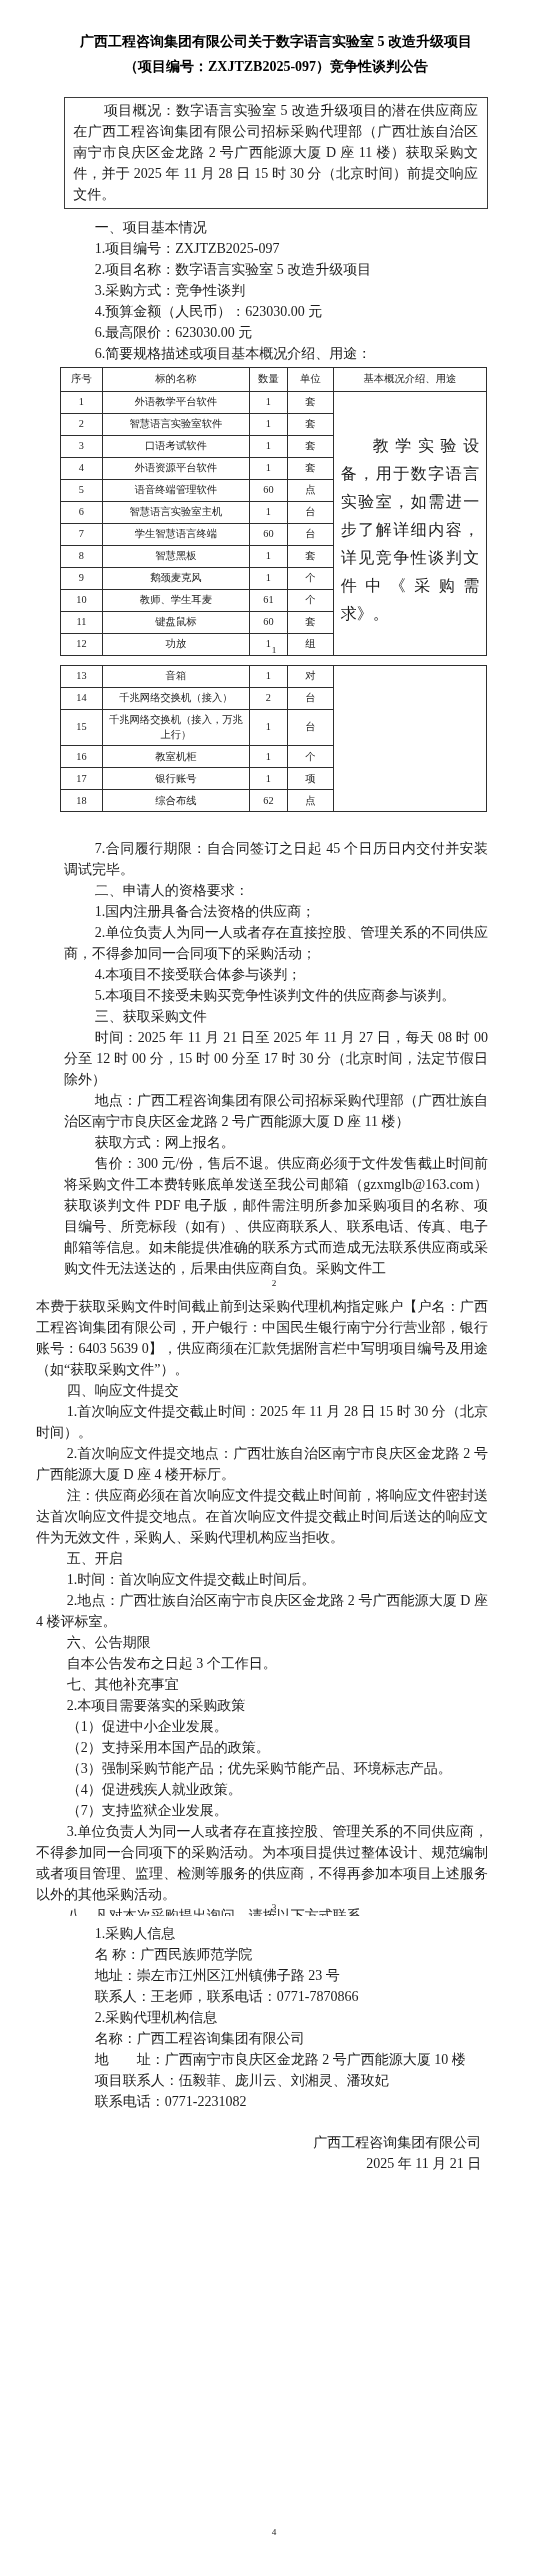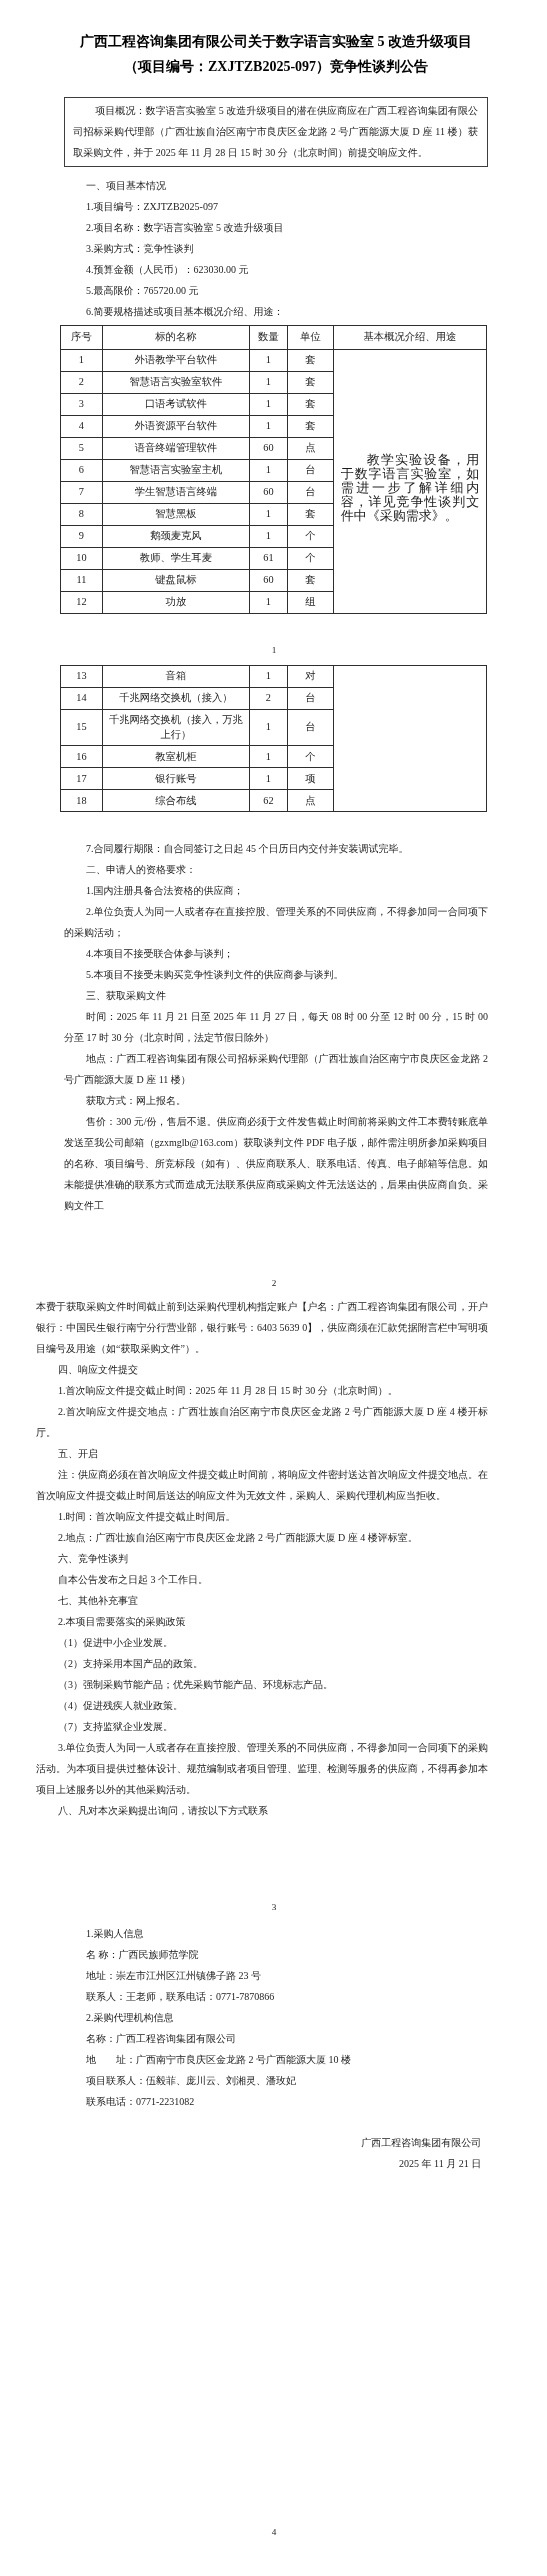--- a/index.html
+++ b/index.html
@@ -8,33 +8,33 @@
   .page{position:relative;box-sizing:border-box;padding:0 60px 0 64px;overflow:hidden;background:#fff;}
   .page1{height:659px;}
   .page2{height:633px;}
   .page3{height:624px;padding-left:36px;}
   .page4{height:660px;}
 
   .title{margin:0;padding-top:29px;text-align:center;font-size:14px;line-height:25px;font-weight:bold;color:#000;}
   .title .tl{display:block;}
 
   .overview-box{margin-top:18px;border:1px solid #3d3d3d;padding:2.1px 9px 2.7px 8.2px;}
-  .p{margin:0;font-size:10px;line-height:21px;text-align:justify;text-indent:2.2em;color:#1c1c1c;}
+  .p{margin:0;font-size:14px;line-height:21px;text-align:justify;text-indent:2.2em;color:#1c1c1c;}
   .p.noind{text-indent:0;}
   .mt12{margin-top:8.2px;}
   .mt14{margin-top:26px;}
   .mt6{margin-top:4.1px;}
 
   table.goods{border-collapse:collapse;table-layout:fixed;width:427px;margin-left:-4.1px;margin-top:2.7px;}
   .goods th,.goods td{border:0.7px solid #2e2e2e;text-align:center;vertical-align:middle;
     font-size:10.3px;line-height:15.7px;padding:2.1px 3.4px;font-weight:normal;color:#1c1c1c;box-sizing:border-box;}
   .goods thead th{height:24px;}
   .goods td{height:22px;}
   .col0{width:42px;}.col1{width:147px;}.col2{width:38px;}.col3{width:46px;}.col4{width:153px;}
-  .goods .note{text-align:justify;text-indent:2em;line-height:14px;font-size:13px;padding:0 3.4px;margin-top:13px;}
+  .goods .note{text-align:justify;text-indent:2em;line-height:28px;font-size:16px;padding:0 3.4px;margin-top:13px;}
 
   .pagenum{position:absolute;left:0;right:0;bottom:3.4px;text-align:center;font-size:9.2px;line-height:11px;color:#222;}
   .page4 .pagenum{bottom:38px;}
 
   .signature{margin-top:20.5px;text-align:right;padding-right:6.8px;}
   .signature .p{text-align:right;text-indent:0;}
 </style>
 </head>
 <body>
 
@@ -48,21 +48,21 @@
 
     <div class="overview-box">
       <p class="p">项目概况：数字语言实验室 5 改造升级项目的潜在供应商应在广西工程咨询集团有限公司招标采购代理部（广西壮族自治区南宁市良庆区金龙路 2 号广西能源大厦 D 座 11 楼）获取采购文件，并于 2025 年 11 月 28 日 15 时 30 分（北京时间）前提交响应文件。</p>
     </div>
 
     <p class="p mt12">一、项目基本情况</p>
     <p class="p">1.项目编号：ZXJTZB2025-097</p>
     <p class="p">2.项目名称：数字语言实验室 5 改造升级项目</p>
     <p class="p">3.采购方式：竞争性谈判</p>
     <p class="p">4.预算金额（人民币）：623030.00 元</p>
-    <p class="p">5.最高限价：765720.00 元</p>
+    <p class="p">6.最高限价：623030.00 元</p>
     <p class="p">6.简要规格描述或项目基本概况介绍、用途：</p>
 
     <table class="goods">
       <colgroup>
           <col class="col0">
           <col class="col1">
           <col class="col2">
           <col class="col3">
           <col class="col4">
         </colgroup>
@@ -223,27 +223,27 @@
 
     <div class="pagenum">2</div>
   </section>
 
   <section class="page page3">
     <p class="p noind mt6">本费于获取采购文件时间截止前到达采购代理机构指定账户【户名：广西工程咨询集团有限公司，开户银行：中国民生银行南宁分行营业部，银行账号：6403 5639 0】，供应商须在汇款凭据附言栏中写明项目编号及用途（如“获取采购文件”）。</p>
 
     <p class="p">四、响应文件提交</p>
     <p class="p">1.首次响应文件提交截止时间：2025 年 11 月 28 日 15 时 30 分（北京时间）。</p>
     <p class="p">2.首次响应文件提交地点：广西壮族自治区南宁市良庆区金龙路 2 号广西能源大厦 D 座 4 楼开标厅。</p>
+    <p class="p">注：供应商必须在首次响应文件提交截止时间前，将响应文件密封送达首次响应文件提交地点。在首次响应文件提交截止时间后送达的响应文件为无效文件，采购人、采购代理机构应当拒收。</p>
+
     <p class="p">五、开启</p>
-
-    <p class="p">注：供应商必须在首次响应文件提交截止时间前，将响应文件密封送达首次响应文件提交地点。在首次响应文件提交截止时间后送达的响应文件为无效文件，采购人、采购代理机构应当拒收。</p>
     <p class="p">1.时间：首次响应文件提交截止时间后。</p>
     <p class="p">2.地点：广西壮族自治区南宁市良庆区金龙路 2 号广西能源大厦 D 座 4 楼评标室。</p>
 
-    <p class="p">六、竞争性谈判</p>
+    <p class="p">六、公告期限</p>
     <p class="p">自本公告发布之日起 3 个工作日。</p>
 
     <p class="p">七、其他补充事宜</p>
     <p class="p">2.本项目需要落实的采购政策</p>
     <p class="p">（1）促进中小企业发展。</p>
     <p class="p">（2）支持采用本国产品的政策。</p>
     <p class="p">（3）强制采购节能产品；优先采购节能产品、环境标志产品。</p>
     <p class="p">（4）促进残疾人就业政策。</p>
     <p class="p">（7）支持监狱企业发展。</p>
     <p class="p">3.单位负责人为同一人或者存在直接控股、管理关系的不同供应商，不得参加同一合同项下的采购活动。为本项目提供过整体设计、规范编制或者项目管理、监理、检测等服务的供应商，不得再参加本项目上述服务以外的其他采购活动。</p>

